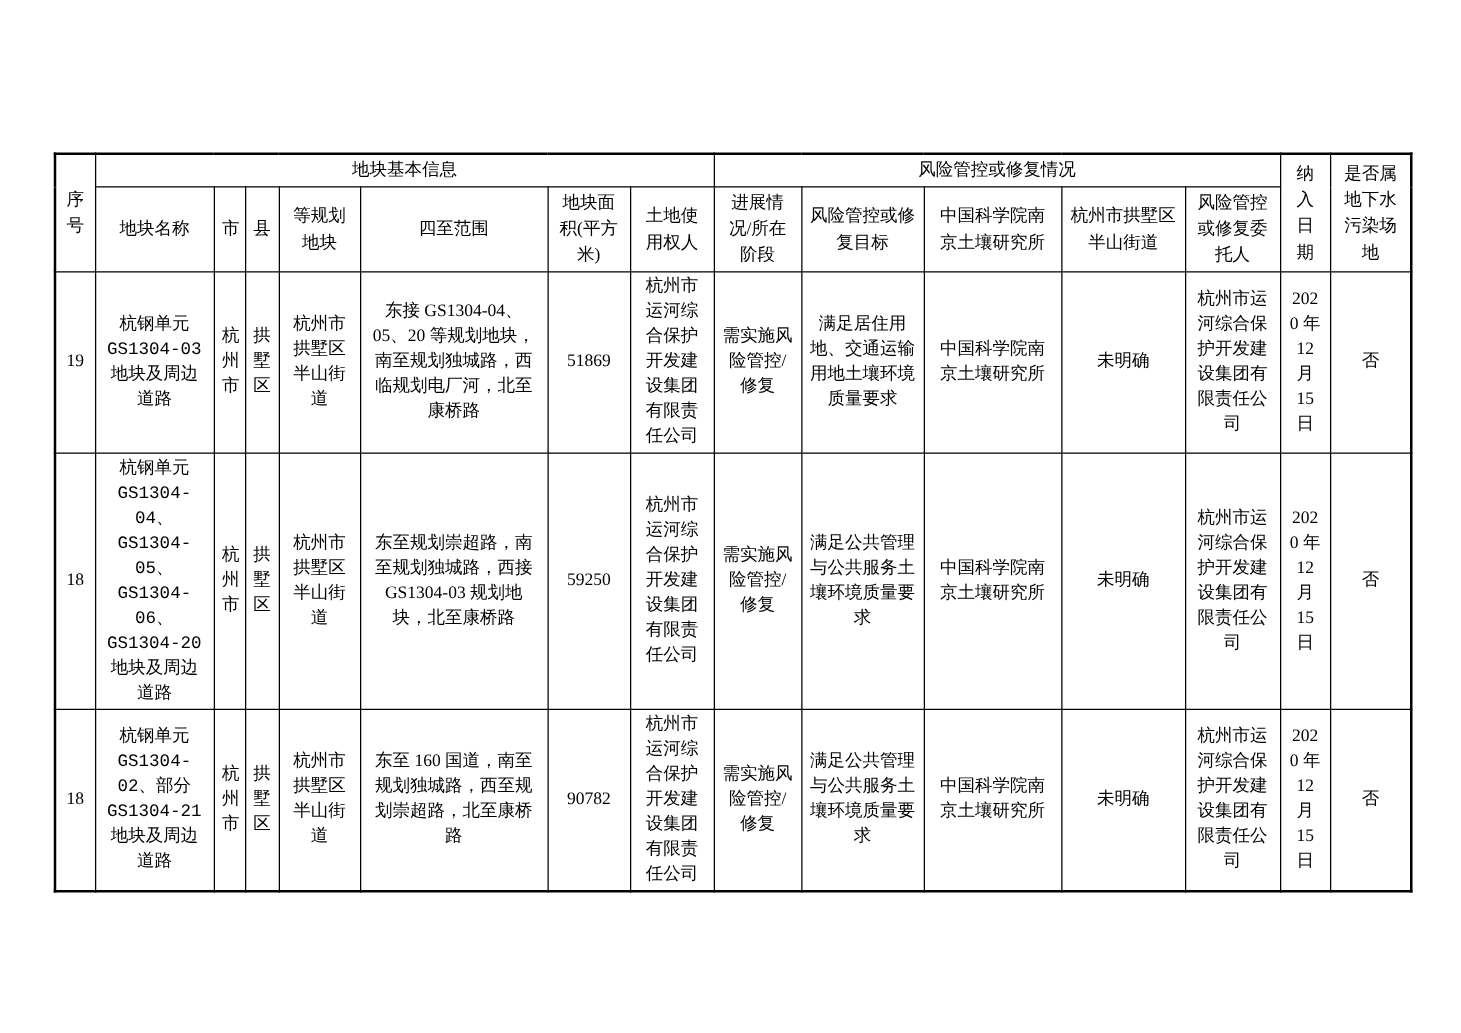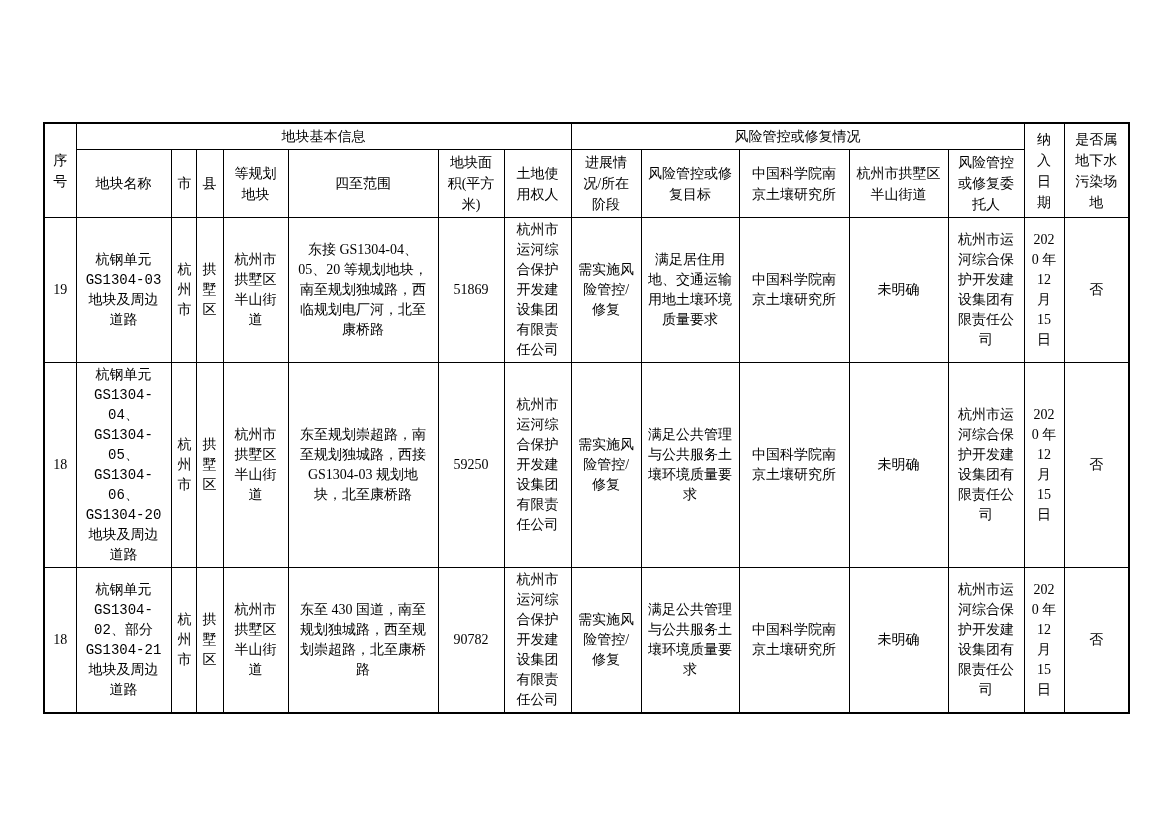--- a/index.html
+++ b/index.html
@@ -130,21 +130,21 @@
         <td class="c-date">2020 年 12 月 15 日</td>
         <td>否</td>
       </tr>
 
       <tr class="r18">
         <td>18</td>
         <td class="c-name">杭钢单元GS1304-02、部分GS1304-21地块及周边道路</td>
         <td>杭州市</td>
         <td>拱墅区</td>
         <td>杭州市拱墅区半山街道</td>
-        <td class="c-bound">东至 430 国道，南至规划独城路，西至规划崇超路，北至康桥路</td>
+        <td class="c-bound">东至 160 国道，南至规划独城路，西至规划崇超路，北至康桥路</td>
         <td>90782</td>
         <td>杭州市运河综合保护开发建设集团有限责任公司</td>
         <td>需实施风险管控/修复</td>
         <td class="c-target">满足公共管理与公共服务土壤环境质量要求</td>
         <td class="c-plan">中国科学院南京土壤研究所</td>
         <td>未明确</td>
         <td>杭州市运河综合保护开发建设集团有限责任公司</td>
         <td class="c-date">2020 年 12 月 15 日</td>
         <td>否</td>
       </tr>

